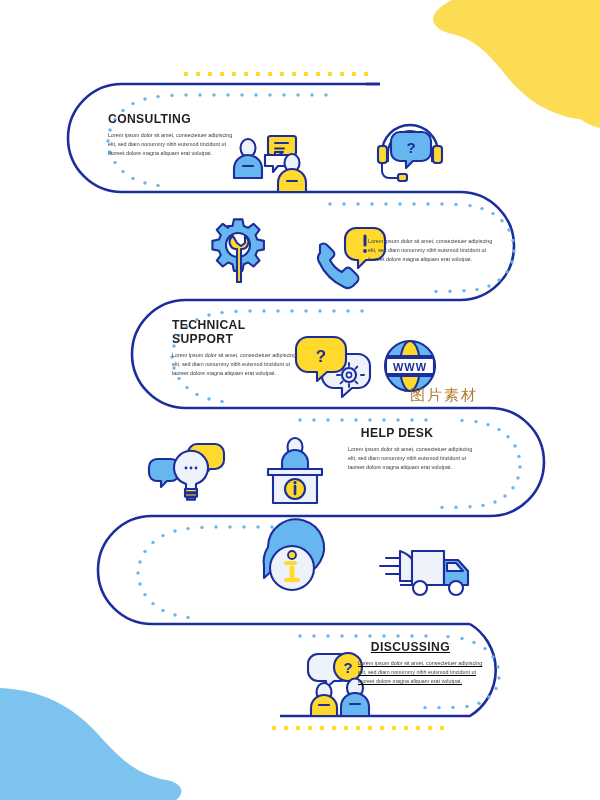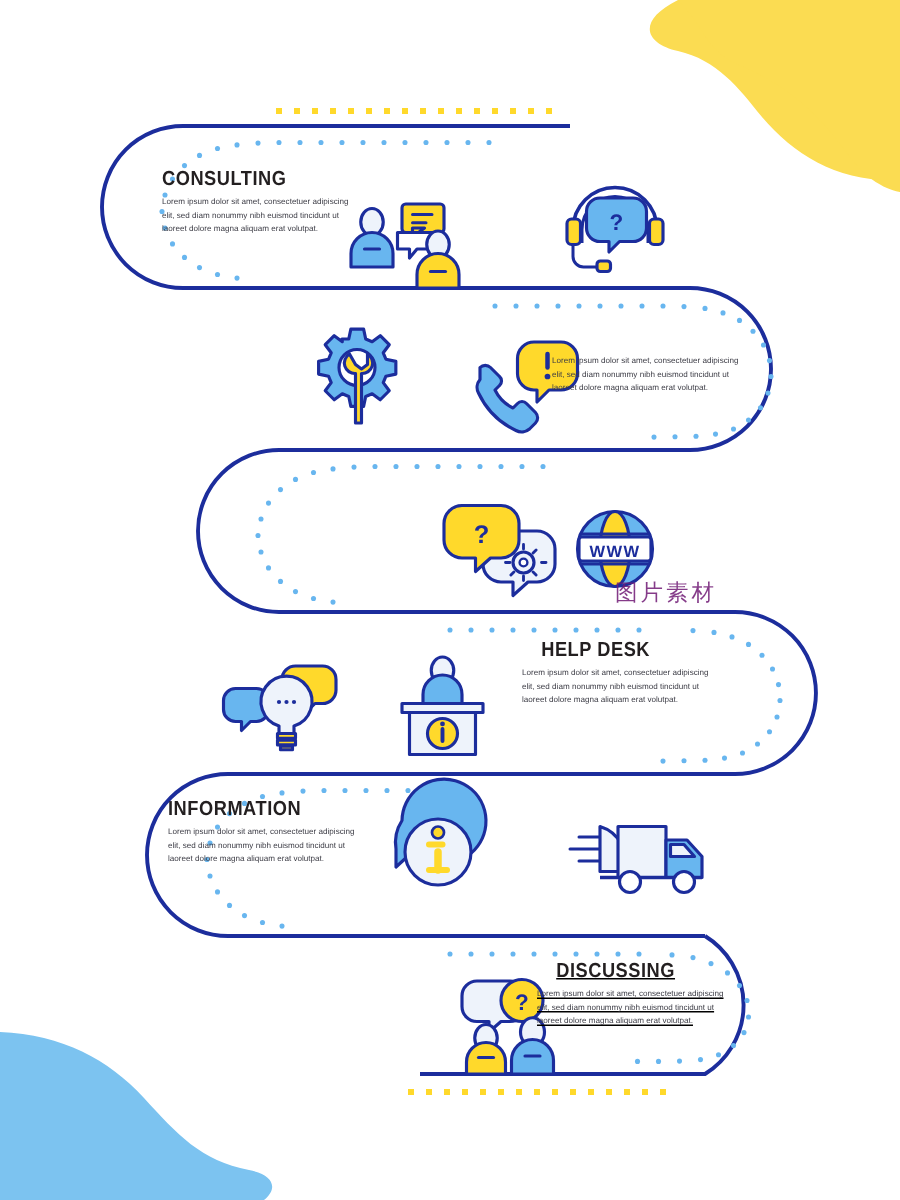--- a/index.html
+++ b/index.html
@@ -20,21 +20,21 @@
   .sec.left .title{transform-origin:left center;}
   .sec.right .title{transform-origin:right center;}
   .sec .body{
     font-size:5.4px;line-height:1.62;color:#3b3b44;margin:0;
     font-family:"Liberation Sans","DejaVu Sans",sans-serif;
   }
   .sec.left{text-align:left;}
   .sec.right{}
   .wm{
     position:absolute;left:410px;top:386px;width:170px;height:26px;
-    color:#701a75;font-size:15px;letter-spacing:2px;opacity:.85;
+    color:#a16207;font-size:15px;letter-spacing:2px;opacity:.85;
     font-family:"DejaVu Sans",sans-serif;
   }
 </style>
 </head>
 <body>
 
 <div id="stage">
 
   <svg viewBox="0 0 600 800" xmlns="http://www.w3.org/2000/svg">
     <defs>
@@ -378,30 +378,30 @@
     <div class="sec left" style="left:108px;top:112px;width:128px;">
       <div class="title">CONSULTING</div>
       <div class="body">Lorem ipsum dolor sit amet, consectetuer adipiscing elit, sed diam nonummy nibh euismod tincidunt ut laoreet dolore magna aliquam erat volutpat.</div>
     </div>
 
     <div class="sec right" style="left:368px;top:232px;width:128px;">
       <div class="title"></div>
       <div class="body">Lorem ipsum dolor sit amet, consectetuer adipiscing elit, sed diam nonummy nibh euismod tincidunt ut laoreet dolore magna aliquam erat volutpat.</div>
     </div>
 
+    <div class="sec left" style="left:172px;top:318px;width:128px;">
+      <div class="title">TECHNICAL SUPPORT</div>
+      <div class="body">Lorem ipsum dolor sit amet, consectetuer adipiscing elit, sed diam nonummy nibh euismod tincidunt ut laoreet dolore magna aliquam erat volutpat.</div>
+    </div>
 
     <div class="sec right" style="left:348px;top:426px;width:128px;">
       <div class="title">HELP DESK</div>
       <div class="body">Lorem ipsum dolor sit amet, consectetuer adipiscing elit, sed diam nonummy nibh euismod tincidunt ut laoreet dolore magna aliquam erat volutpat.</div>
     </div>
 
-    <div class="sec left" style="left:112px;top:532px;width:128px;">
-      <div class="title">INFORMATION</div>
-      <div class="body">Lorem ipsum dolor sit amet, consectetuer adipiscing elit, sed diam nonummy nibh euismod tincidunt ut laoreet dolore magna aliquam erat volutpat.</div>
-    </div>
 
     <div class="sec right" style="left:358px;top:640px;width:128px;text-decoration:underline;">
       <div class="title">DISCUSSING</div>
       <div class="body">Lorem ipsum dolor sit amet, consectetuer adipiscing elit, sed diam nonummy nibh euismod tincidunt ut laoreet dolore magna aliquam erat volutpat.</div>
     </div>
 
     <div class="wm">图片素材</div>
   </div>
 </div>
 

